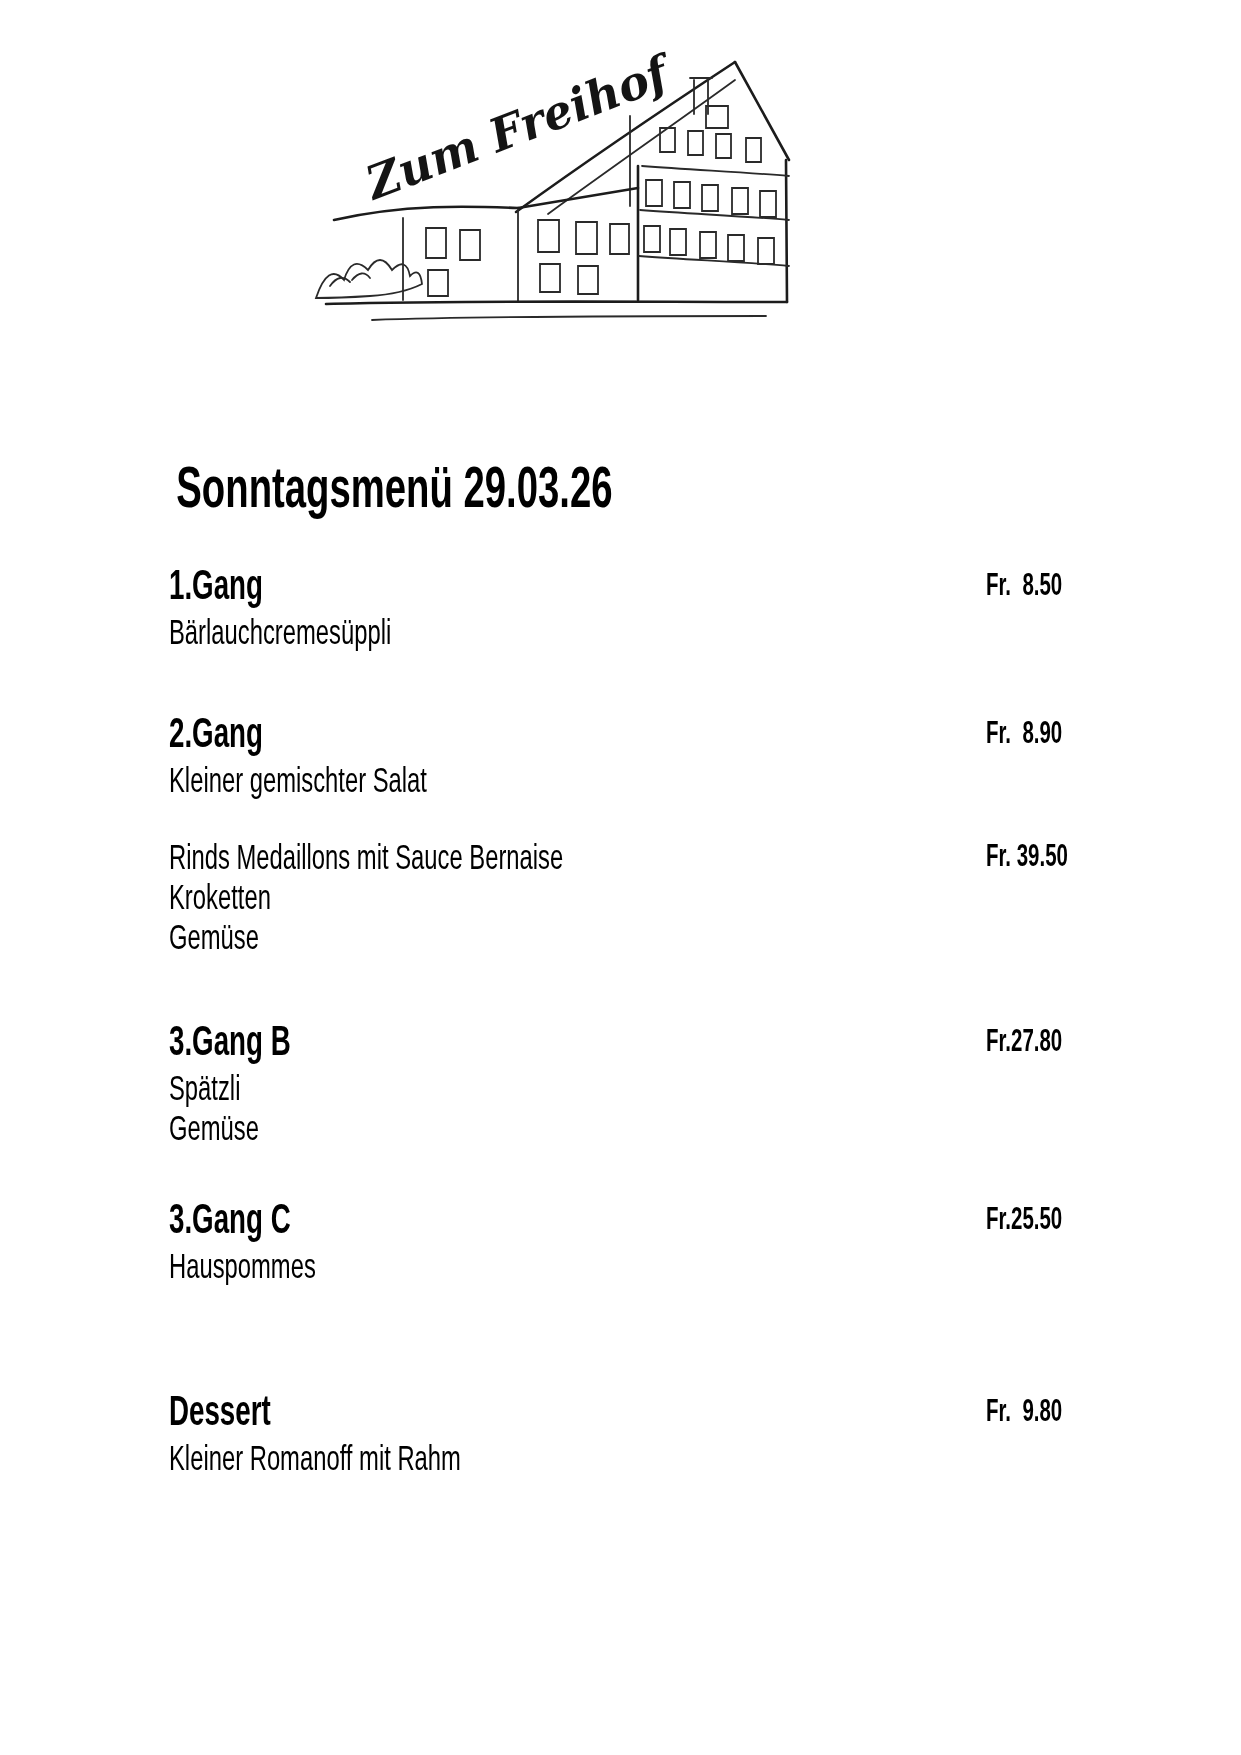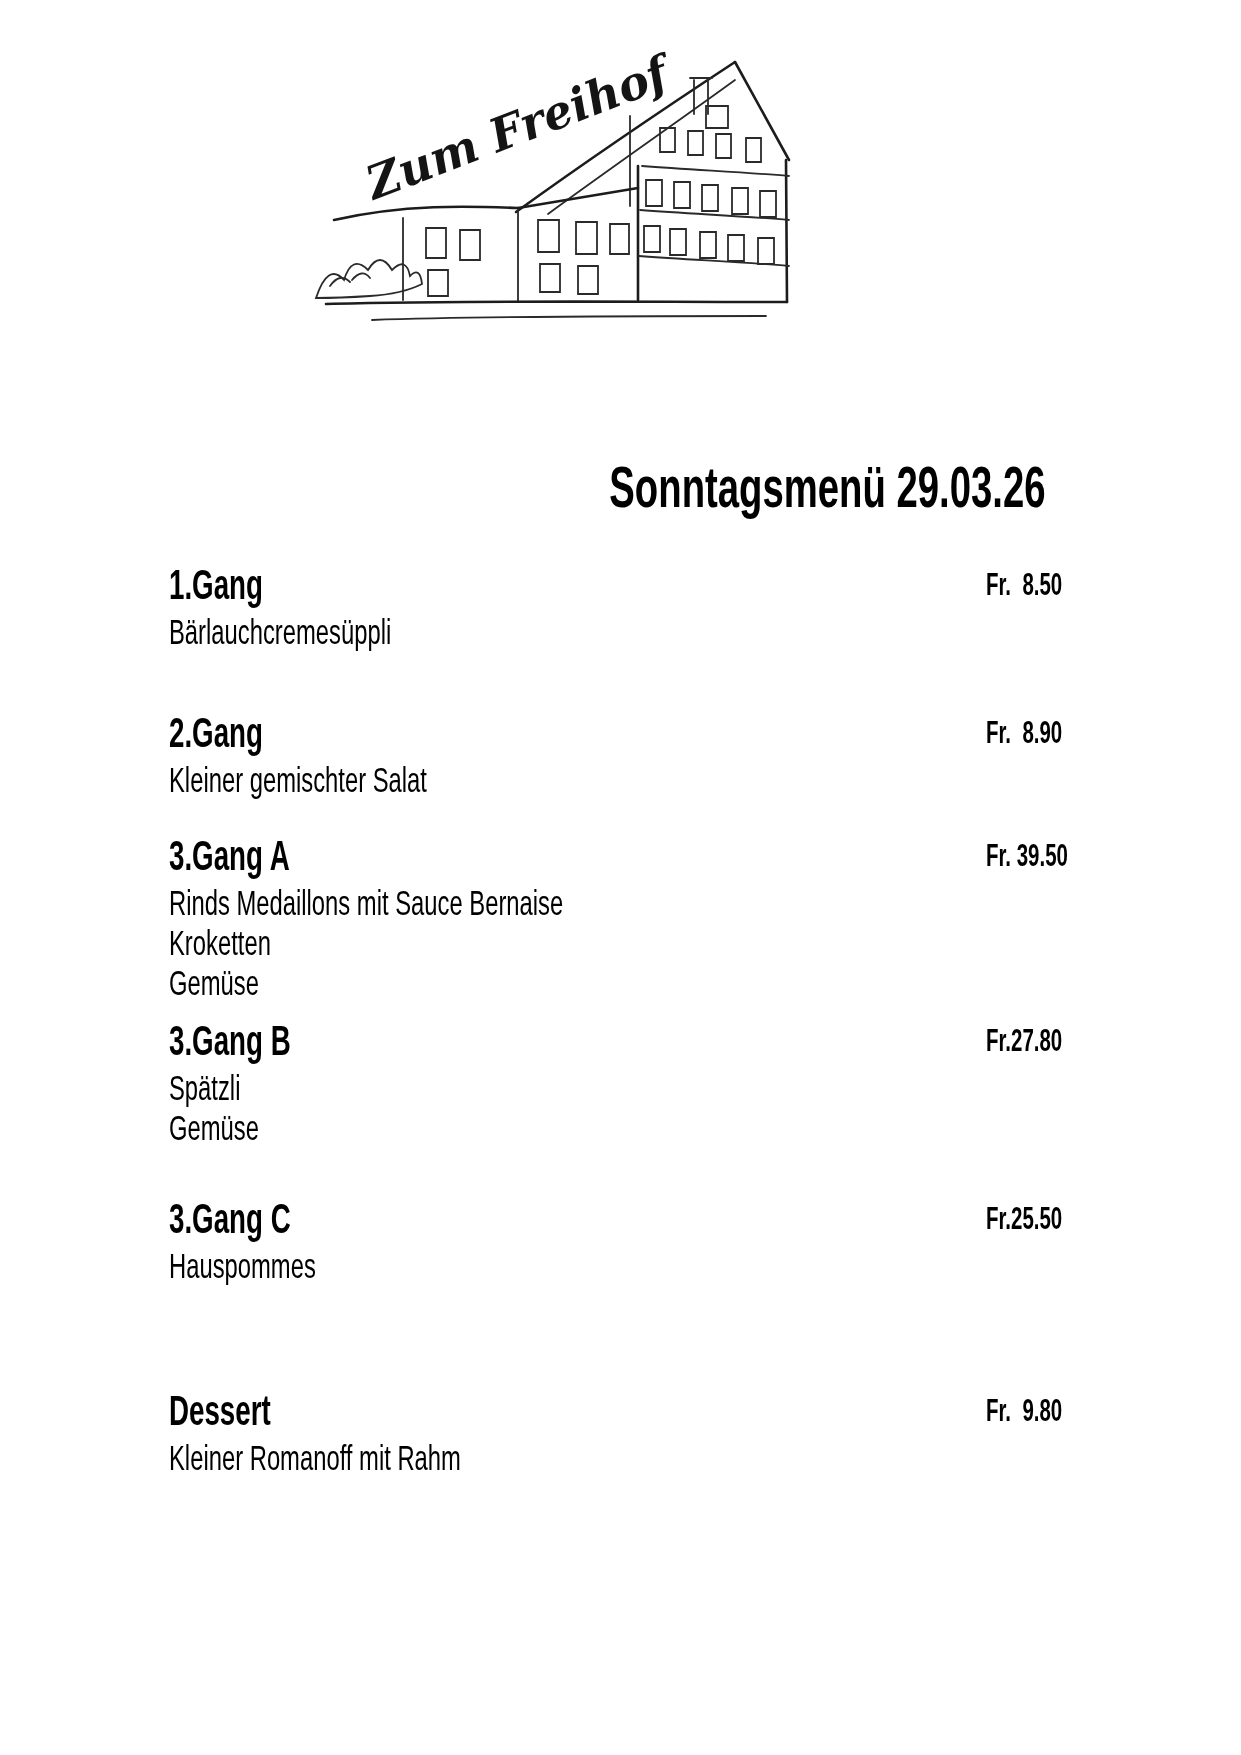--- a/index.html
+++ b/index.html
@@ -18,21 +18,21 @@
   .sketch{stroke:#1c1c1c;fill:none;stroke-width:2.6;stroke-linecap:round;stroke-linejoin:round;}
   .sketch-thin{stroke:#2a2a2a;fill:none;stroke-width:1.8;stroke-linecap:round;}
   .logo-script{
     font-family:"DejaVu Serif",serif;
     font-style:italic;font-weight:700;
     font-size:46px;fill:#141414;stroke:none;
   }
   
   .title{
     position:absolute;top:400px;left:0;width:1158px;
-    text-align:right;font-size:58px;font-weight:700;line-height:1;
+    text-align:left;font-size:58px;font-weight:700;line-height:1;
     white-space:pre;
   }
   .title .cond{display:inline-block;transform:scaleX(0.66);transform-origin:50% 50%;}
   
   .course{position:absolute;left:133px;width:990px;margin-left:36px;}
   .course-name{
     margin:0;font-size:42px;font-weight:700;line-height:46px;white-space:pre;
   }
   .course-name .cond, .price .cond{display:inline-block;transform:scaleX(0.66);transform-origin:0 50%;}
   .items{margin:4px 0 0 0;padding:0;list-style:none;}
@@ -104,21 +104,20 @@
 
   <div class="course" style="top:710px">
     <h3 class="course-name"><span class="cond">2.Gang</span></h3>
     <div class="price"><span class="cond">Fr.  8.90</span></div>
     <ul class="items">
       <li><span class="cond">Kleiner gemischter Salat</span></li>
     </ul>
   </div>
 
   <div class="course" style="top:833px">
-    <h3 class="course-name"><span class="cond">3.Gang A</span></h3>
     <div class="price"><span class="cond">Fr. 39.50</span></div>
     <ul class="items">
       <li><span class="cond">Rinds Medaillons mit Sauce Bernaise</span></li>
       <li><span class="cond">Kroketten</span></li>
       <li><span class="cond">Gemüse</span></li>
     </ul>
   </div>
 
   <div class="course" style="top:1018px">
     <h3 class="course-name"><span class="cond">3.Gang B</span></h3>

